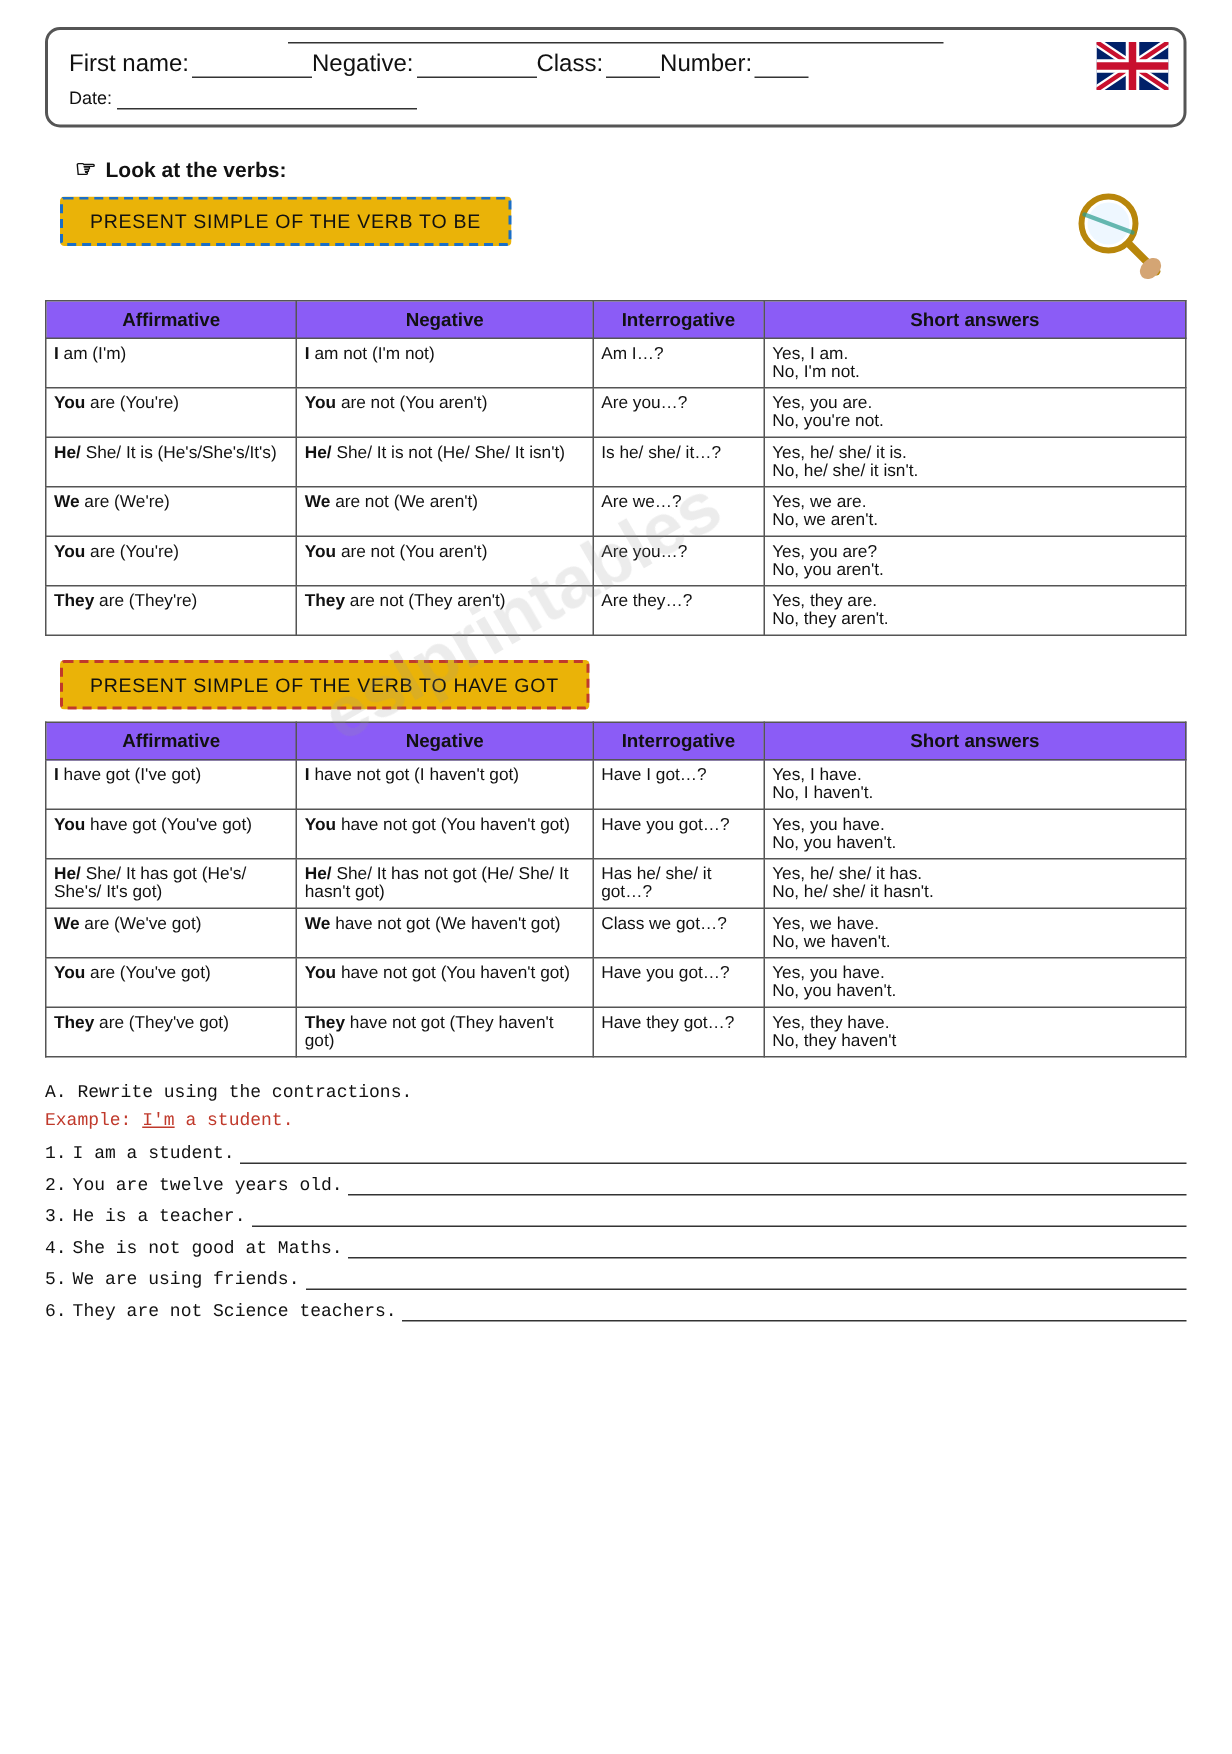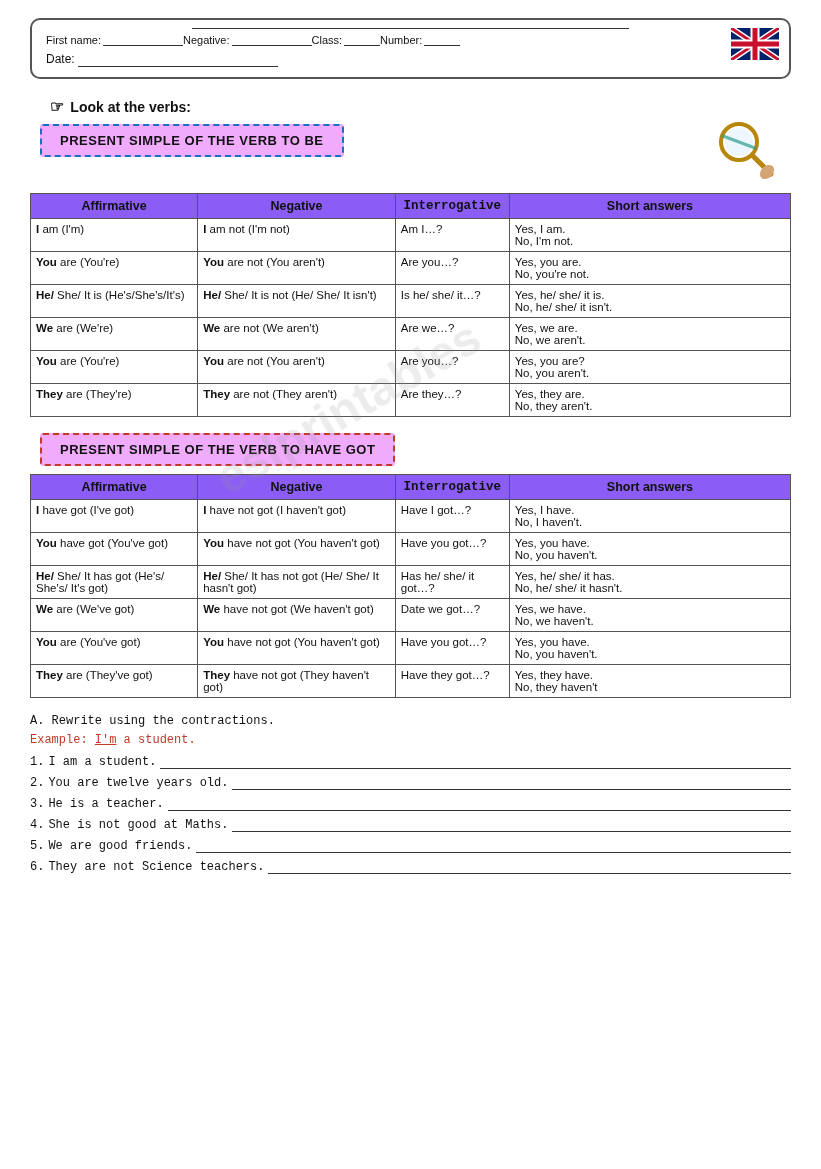--- a/index.html
+++ b/index.html
@@ -28,21 +28,21 @@
     }
     .header-title {
       text-align: center;
       font-size: 13px;
       text-decoration: underline;
       margin-bottom: 6px;
     }
     .header-fields {
       display: flex;
       align-items: center;
-      font-size: 11px;
+      font-size: 16px;
       margin-bottom: 6px;
     }
     .header-fields span {
       white-space: nowrap;
     }
     .header-underline {
       border-bottom: 1px solid #333;
       display: inline-block;
       min-width: 80px;
       margin-left: 2px;
@@ -76,26 +76,26 @@
       gap: 6px;
     }
 
     
     .dashed-box {
       border: 2px dashed #1a6ec7;
       border-radius: 3px;
       padding: 7px 18px;
       display: inline-block;
       font-size: 13px;
-      font-weight: bold;
+      font-weight: normal;
       letter-spacing: 0.5px;
       margin-bottom: 8px;
       margin-left: 10px;
       color: #111;
-      background: #f0abfc;
+      background: #eab308;
     }
     .dashed-box-red {
       border-color: #c0392b;
     }
 
     
     .verb-table {
       width: 100%;
       border-collapse: collapse;
       margin-bottom: 16px;
@@ -165,21 +165,21 @@
       color: rgba(150,150,150,0.18);
       transform: rotate(-30deg);
       pointer-events: none;
       z-index: 100;
       font-weight: bold;
       white-space: nowrap;
     }
 
     .col-aff { width: 22%; }
     .col-neg { width: 26%; }
-    .col-int { width: 15%; font-family: Liberation Mono, monospace; }
+    .col-int { width: 15%; }
     .col-short { width: 37%; }
 
     .section-row {
       display: flex;
       align-items: flex-start;
       gap: 10px;
       margin-bottom: 4px;
     }
   </style>
 </head>
@@ -320,21 +320,21 @@
       </tr>
       <tr>
         <td><b>He/</b> She/ It has got  (He's/ She's/ It's got)</td>
         <td><b>He/</b> She/ It has not got  (He/ She/ It hasn't got)</td>
         <td>Has he/ she/ it got…?</td>
         <td>Yes, he/ she/ it has.<br>No, he/ she/ it hasn't.</td>
       </tr>
       <tr>
         <td><b>We</b> are  (We've got)</td>
         <td><b>We</b> have not got  (We haven't got)</td>
-        <td>Date we got…?</td>
+        <td>Class we got…?</td>
         <td>Yes, we have.<br>No, we haven't.</td>
       </tr>
       <tr>
         <td><b>You</b> are  (You've got)</td>
         <td><b>You</b> have not got  (You haven't got)</td>
         <td>Have you got…?</td>
         <td>Yes, you have.<br>No, you haven't.</td>
       </tr>
       <tr>
         <td><b>They</b> are  (They've got)</td>
@@ -367,21 +367,21 @@
     <span>He is a teacher.</span>
     <span class="answer-line">&nbsp;</span>
       </li>
       <li>
         <span class="num">4.</span>
     <span>She is not good at Maths.</span>
     <span class="answer-line">&nbsp;</span>
       </li>
       <li>
         <span class="num">5.</span>
-    <span>We are good friends.</span>
+    <span>We are using friends.</span>
     <span class="answer-line">&nbsp;</span>
       </li>
       <li>
         <span class="num">6.</span>
     <span>They are not Science teachers.</span>
     <span class="answer-line">&nbsp;</span>
       </li>
     </ol>
 </div>
 

